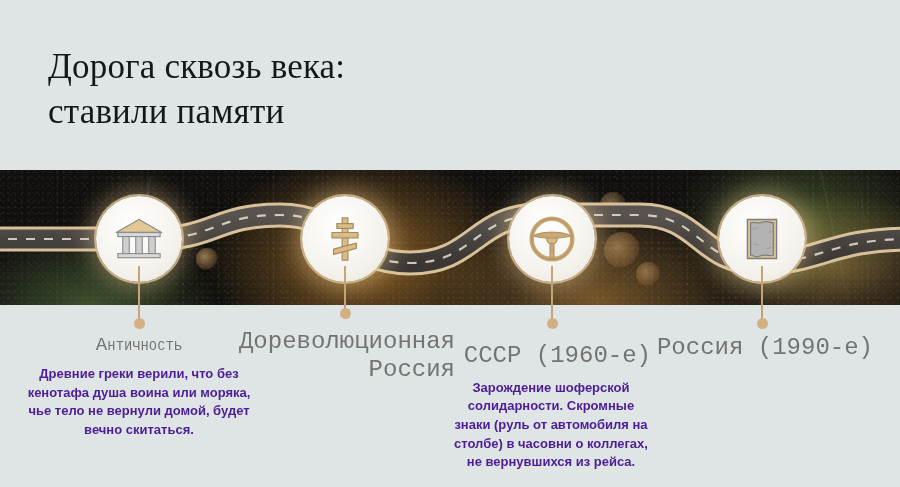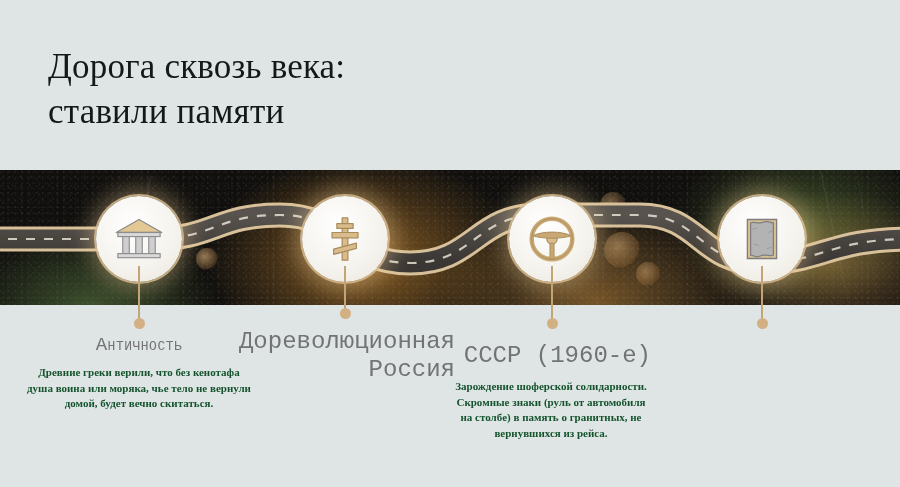--- a/index.html
+++ b/index.html
@@ -74,22 +74,22 @@
   .step{position:absolute;text-align:center;}
   .step-title{
     font-family:Liberation Mono, monospace;
     color:#737373;
     line-height:1.16;
     margin:0 0 9px 0;
   }
   .step-title.caps{font-size:19px;font-variant:small-caps;letter-spacing:.5px;}
   .step-title.mixed{font-size:24px;text-align:right;}
   .step-body{
-    font-family:Liberation Serif, serif;
-    font-size:11px;line-height:1.43;color:#14532d;font-weight:700;
+    font-family:Liberation Sans, sans-serif;
+    font-size:13px;line-height:1.43;color:#4c1d95;font-weight:700;
   }
 </style>
 </head>
 <body>
 
 <div id="stage">
 
   <div class="title">
     <span class="ln">Дорога сквозь века:</span>
     <span class="ln">ставили памяти</span>
@@ -199,19 +199,20 @@
     <div class="step-title caps">Античность</div>
     <div class="step-body">Древние греки верили, что без кенотафа душа воина или моряка, чье тело не вернули домой, будет вечно скитаться.</div>
   </div>
 
   <div class="step" style="left:233px;top:328px;width:222px;">
     <div class="step-title mixed">Дореволюционная Россия</div>
   </div>
 
   <div class="step" style="left:451px;top:342px;width:200px;">
     <div class="step-title mixed">СССР (1960-е)</div>
-    <div class="step-body">Зарождение шоферской солидарности. Скромные знаки (руль от автомобиля на столбе) в память о гранитных, не вернувшихся из рейса.</div>
+    <div class="step-body">Зарождение шоферской солидарности. Скромные знаки (руль от автомобиля на столбе) в часовни о коллегах, не вернувшихся из рейса.</div>
   </div>
 
   <div class="step" style="left:655px;top:334px;width:218px;">
+    <div class="step-title mixed">Россия (1990-е)</div>
   </div>
 
 </div>
 
 </body></html>

